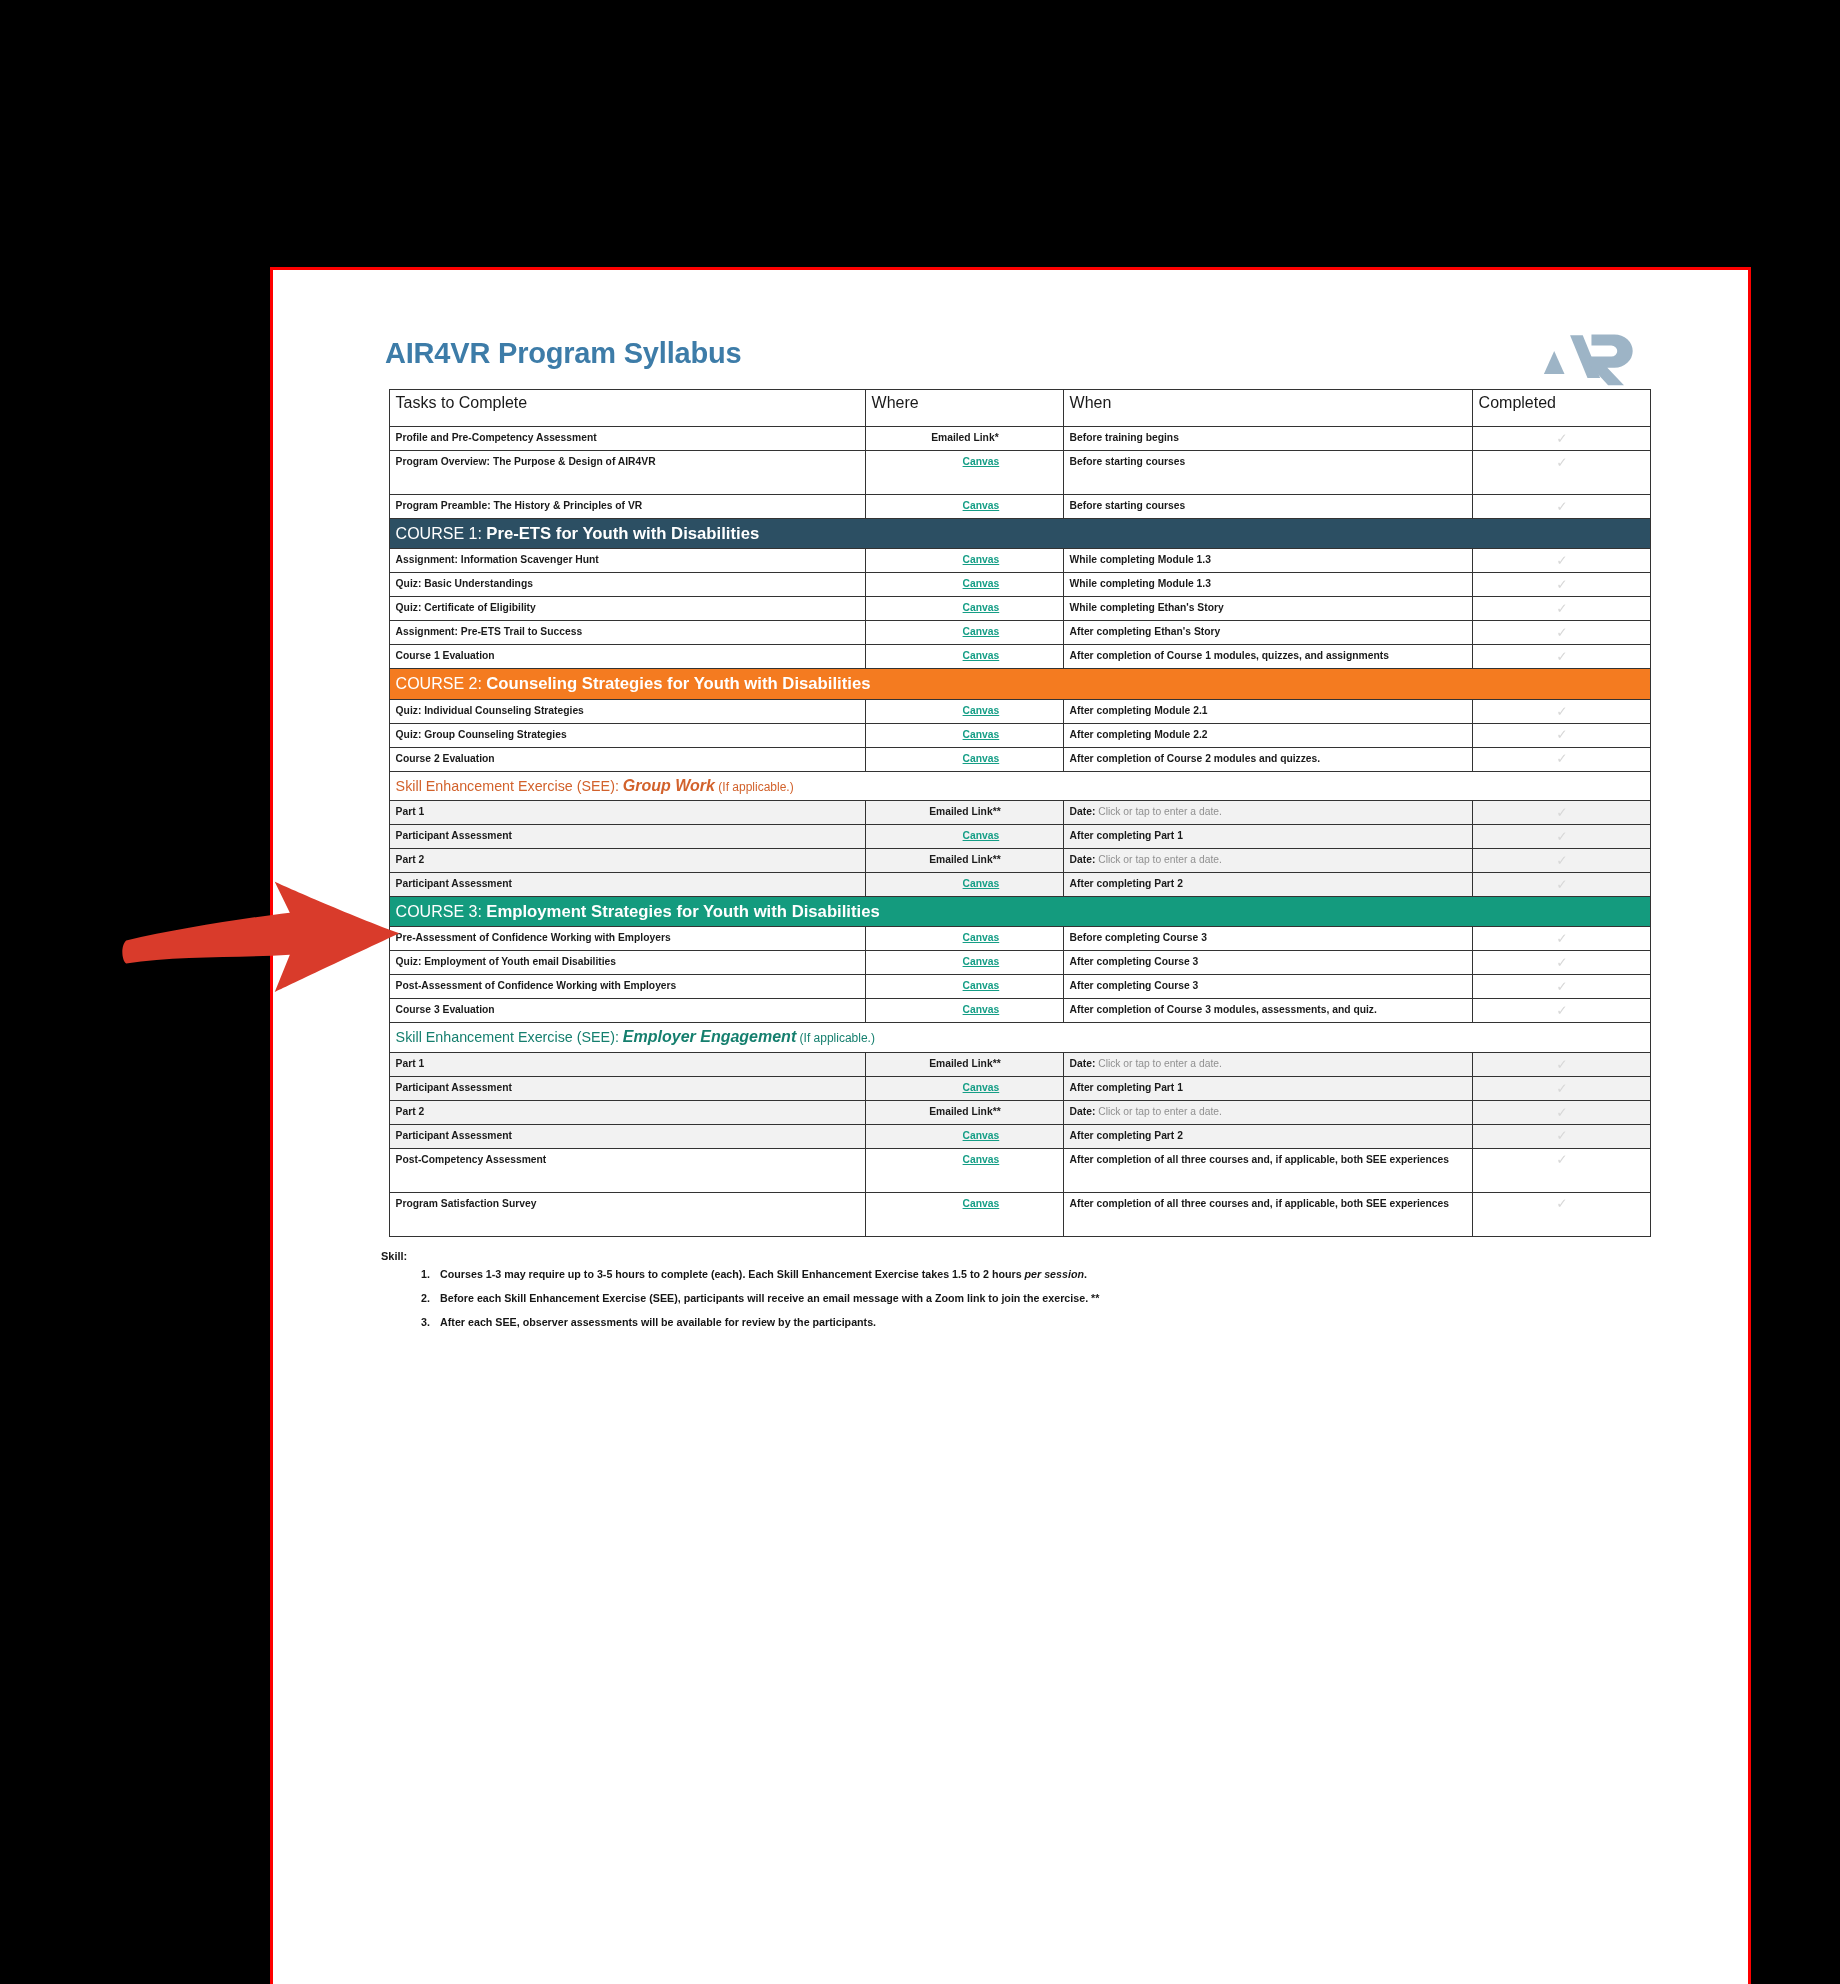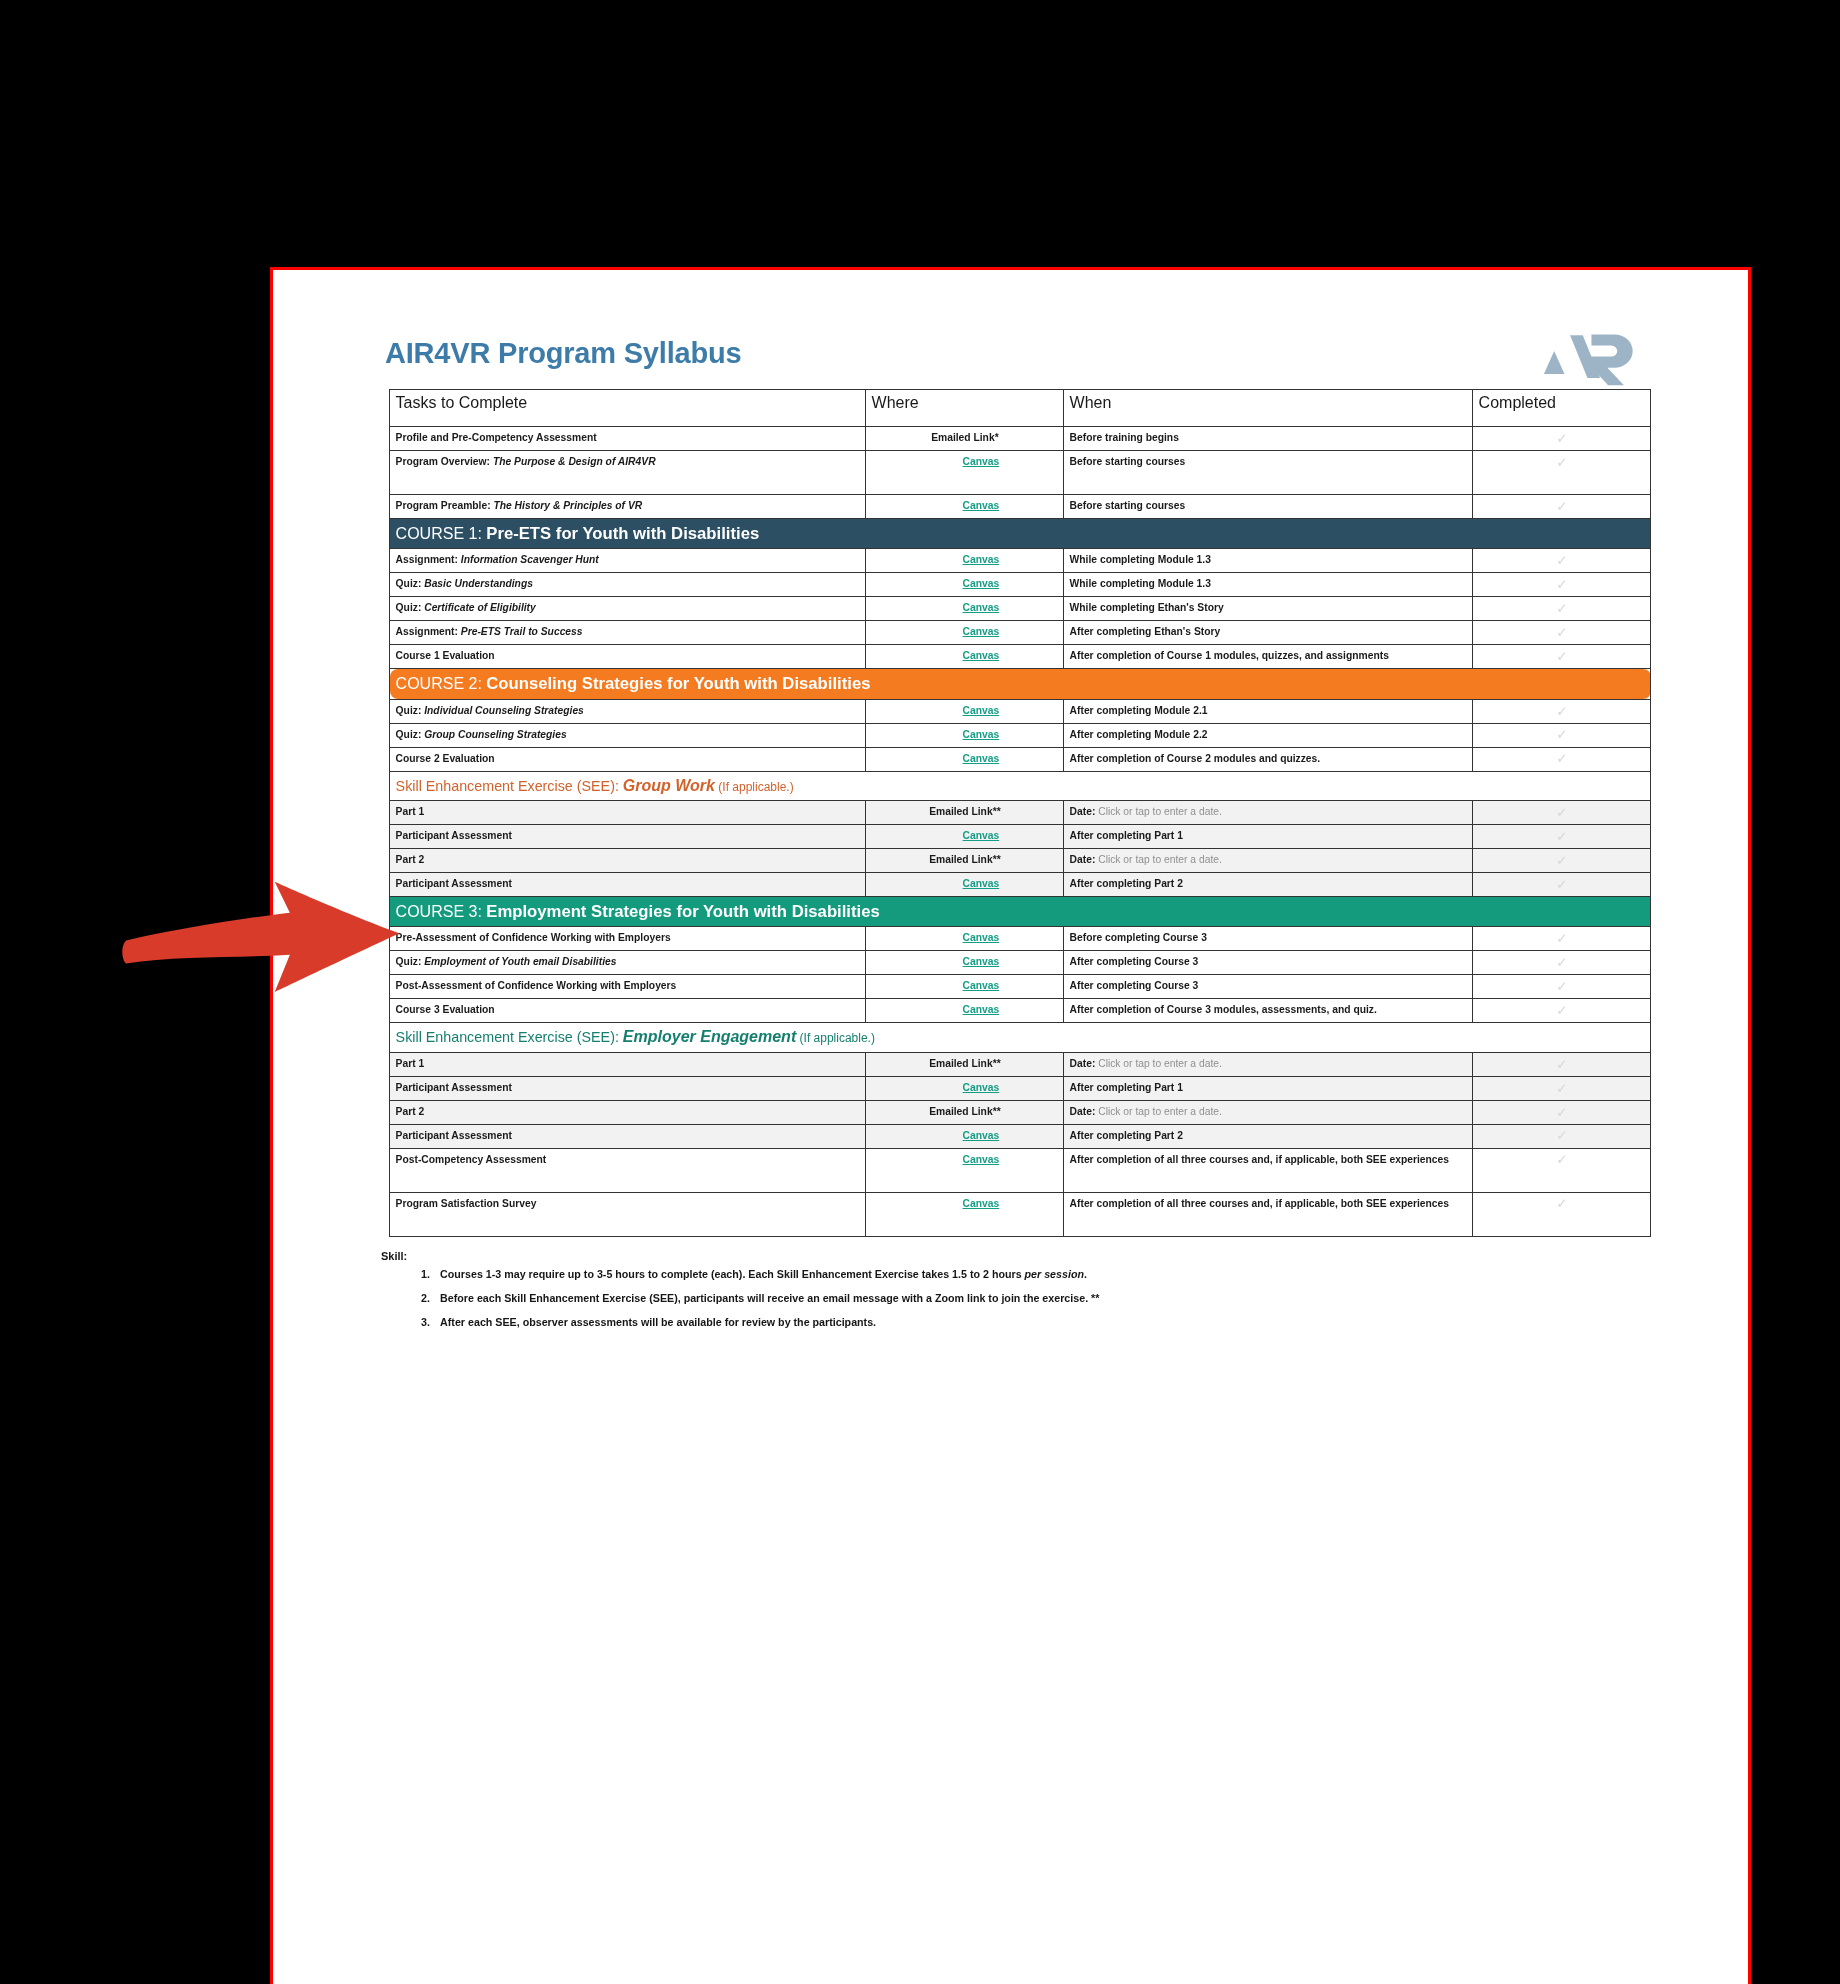--- a/index.html
+++ b/index.html
@@ -86,21 +86,21 @@
     color: #1a1a1a;
     height: 37px;
     padding-top: 3.2px;
     padding-bottom: 3.2px;
     text-align: left;
     border-top-width: 1.2px;
   }
 
   
   td.task { font-weight: bold; }
-  td.task .it { font-style: italic; }
+  td.task .it { }
   td.where { text-align: center; font-weight: bold; }
   td.when  { font-weight: bold; }
   td.when .light { font-weight: normal; color: #909090; }
   td.done   { text-align: center; }
 
   .canvas-link {
     color: #159e86;
     text-decoration: underline;
     font-weight: bold;
     cursor: pointer;
@@ -259,21 +259,21 @@
             <td class="when">After completing Ethan's Story</td>
             <td class="done"><span class="check">✓</span></td>
           </tr>
           <tr>
             <td class="task">Course 1 Evaluation</td>
             <td class="where"><span class="canvas-link">Canvas</span></td>
             <td class="when">After completion of Course 1 modules, quizzes, and assignments</td>
             <td class="done"><span class="check">✓</span></td>
           </tr>
           <tr>
-            <td colspan="4" class="course-banner c2" style="background: rgb(244, 123, 32); border-radius: 8px;"><span class="lbl">COURSE 2: </span><span class="nm">Counseling Strategies for Youth with Disabilities</span></td>
+            <td colspan="4" class="course-banner c2" style="background: rgb(244, 123, 32);"><span class="lbl">COURSE 2: </span><span class="nm">Counseling Strategies for Youth with Disabilities</span></td>
           </tr>
           <tr>
             <td class="task">Quiz: <span class="it">Individual Counseling Strategies</span></td>
             <td class="where"><span class="canvas-link">Canvas</span></td>
             <td class="when">After completing Module 2.1</td>
             <td class="done"><span class="check">✓</span></td>
           </tr>
           <tr>
             <td class="task">Quiz: <span class="it">Group Counseling Strategies</span></td>
             <td class="where"><span class="canvas-link">Canvas</span></td>

